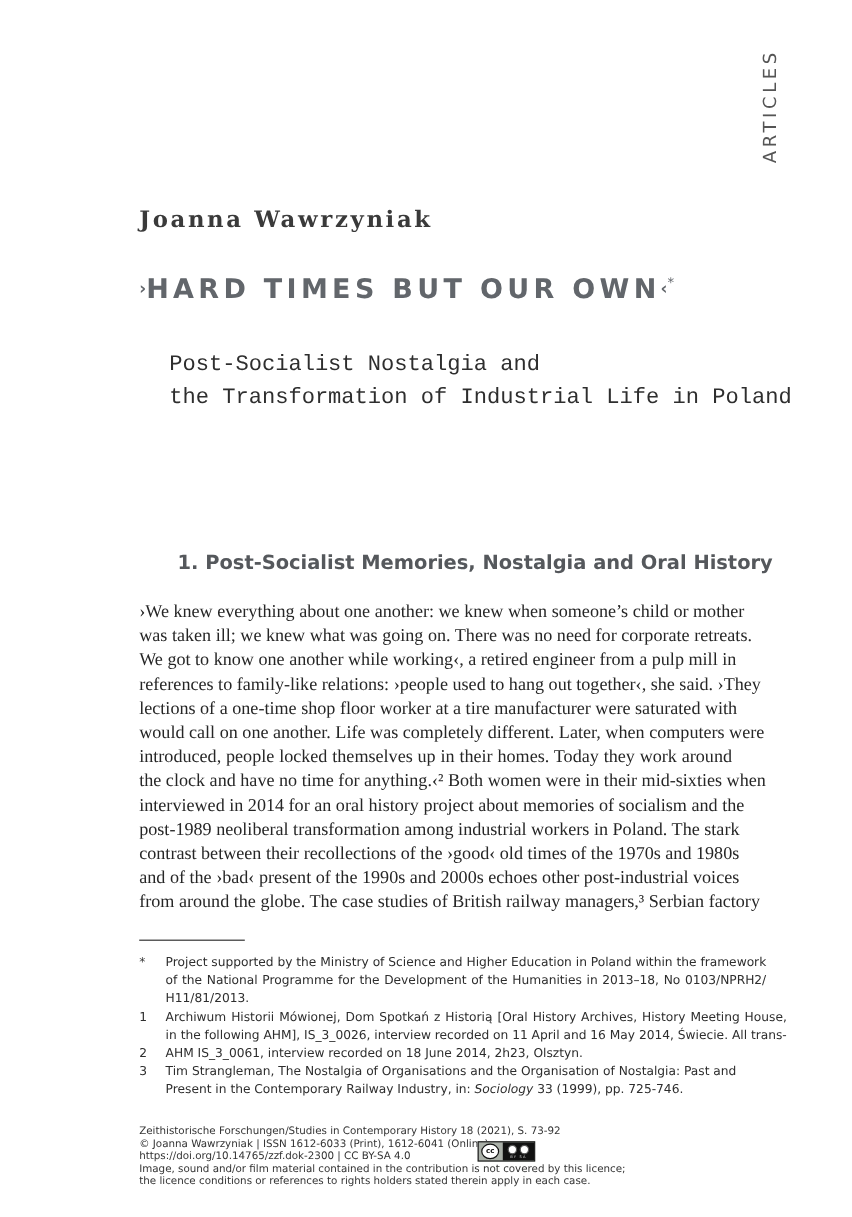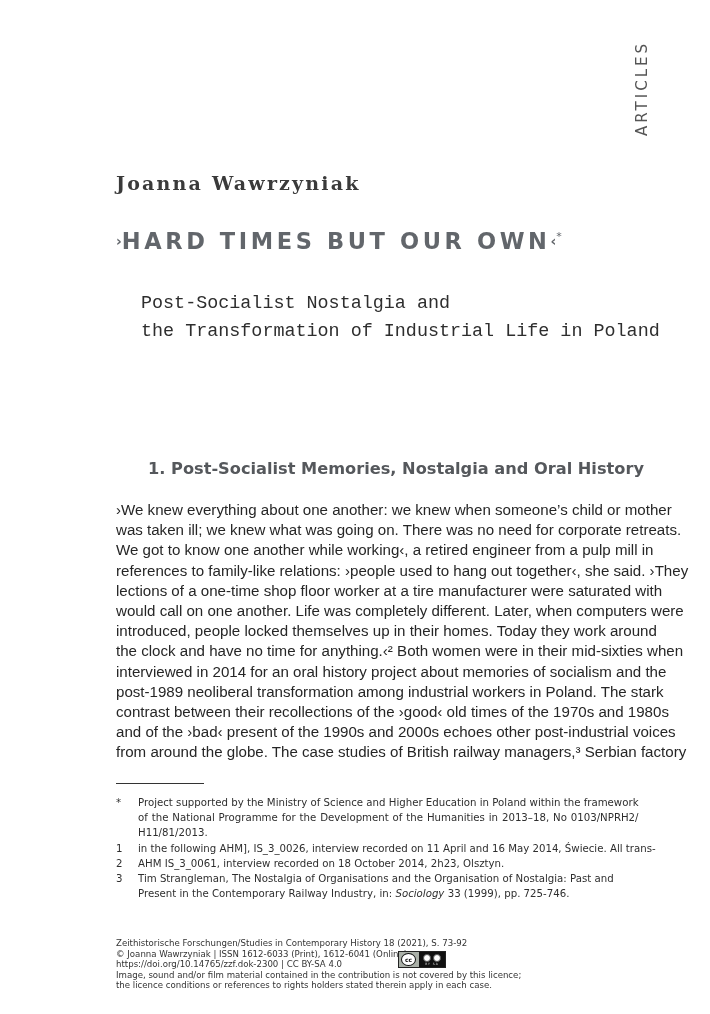--- a/index.html
+++ b/index.html
@@ -34,21 +34,21 @@
     }
 
     .section-heading {
       position: absolute; left: 116px; top: 459px;
       font-family: "DejaVu Sans", sans-serif; font-size: 16.2px; font-weight: bold;
       color: #55585c; white-space: nowrap; margin-left: 32px;
     }
 
     .body-text {
       position: absolute; left: 116px; top: 500px; width: 494px;
-      font-family: Liberation Sans, sans-serif; font-size: 15.1px; line-height: 20.2px;
+      font-family: Liberation Serif, serif; font-size: 15.1px; line-height: 20.2px;
       color: #262626;
     }
     .body-text .line { display: block; white-space: nowrap; text-align: justify; text-align-last: justify; height: 20.2px; }
 
     .fn-rule { position: absolute; left: 116px; top: 783px; width: 88px; height: 1px; background: #333; }
 
     .footnotes {
       position: absolute; left: 116px; top: 795px; width: 494px;
       font-family: "DejaVu Sans", sans-serif; font-size: 10.2px; line-height: 15.2px;
       color: #2e2e2e;
@@ -122,27 +122,28 @@
       <span class="fn-mark">*</span>
       <span class="fn-body">
         <span class="l">Project supported by the Ministry of Science and Higher Education in Poland within the framework</span>
         <span class="l">of the National Programme for the Development of the Humanities in 2013–18, No 0103/NPRH2/</span>
         <span class="l last">H11/81/2013.</span>
       </span>
     </div>
     <div class="fn">
       <span class="fn-mark">1</span>
       <span class="fn-body">
+        <span class="l">Archiwum Historii Mówionej, Dom Spotkań z Historią [Oral History Archives, History Meeting House,</span>
         <span class="l">in the following AHM], IS_3_0026, interview recorded on 11 April and 16 May 2014, Świecie. All trans-</span>
       </span>
     </div>
     <div class="fn">
       <span class="fn-mark">2</span>
       <span class="fn-body">
-        <span class="l last">AHM IS_3_0061, interview recorded on 18 October 2014, 2h23, Olsztyn.</span>
+        <span class="l last">AHM IS_3_0061, interview recorded on 18 June 2014, 2h23, Olsztyn.</span>
       </span>
     </div>
     <div class="fn">
       <span class="fn-mark">3</span>
       <span class="fn-body">
         <span class="l">Tim Strangleman, The Nostalgia of Organisations and the Organisation of Nostalgia: Past and</span>
         <span class="l last"><span>Present in the Contemporary Railway Industry, in: </span><em>Sociology</em><span> 33 (1999), pp. 725-746.</span></span>
       </span>
     </div>
   </div>

